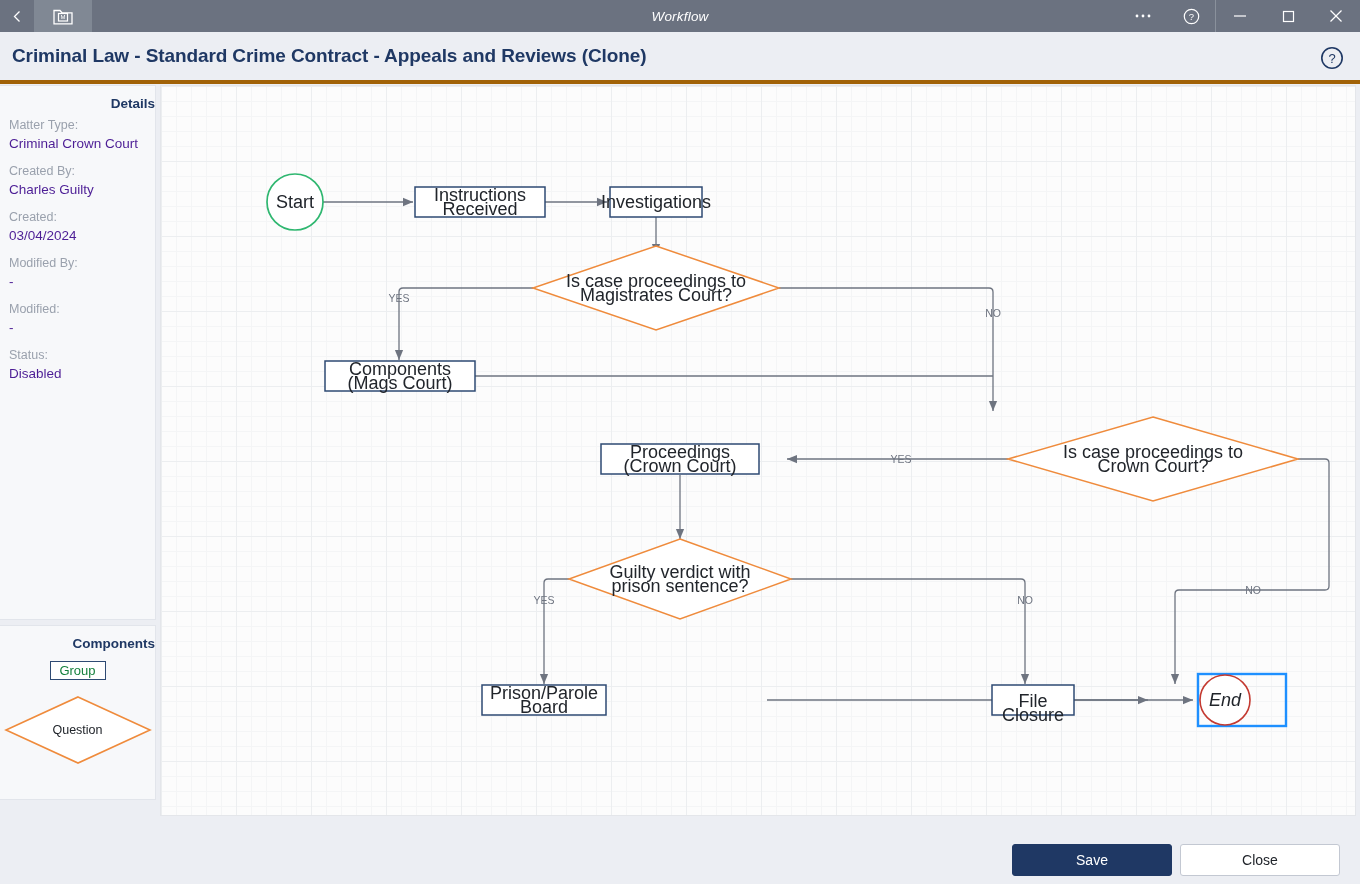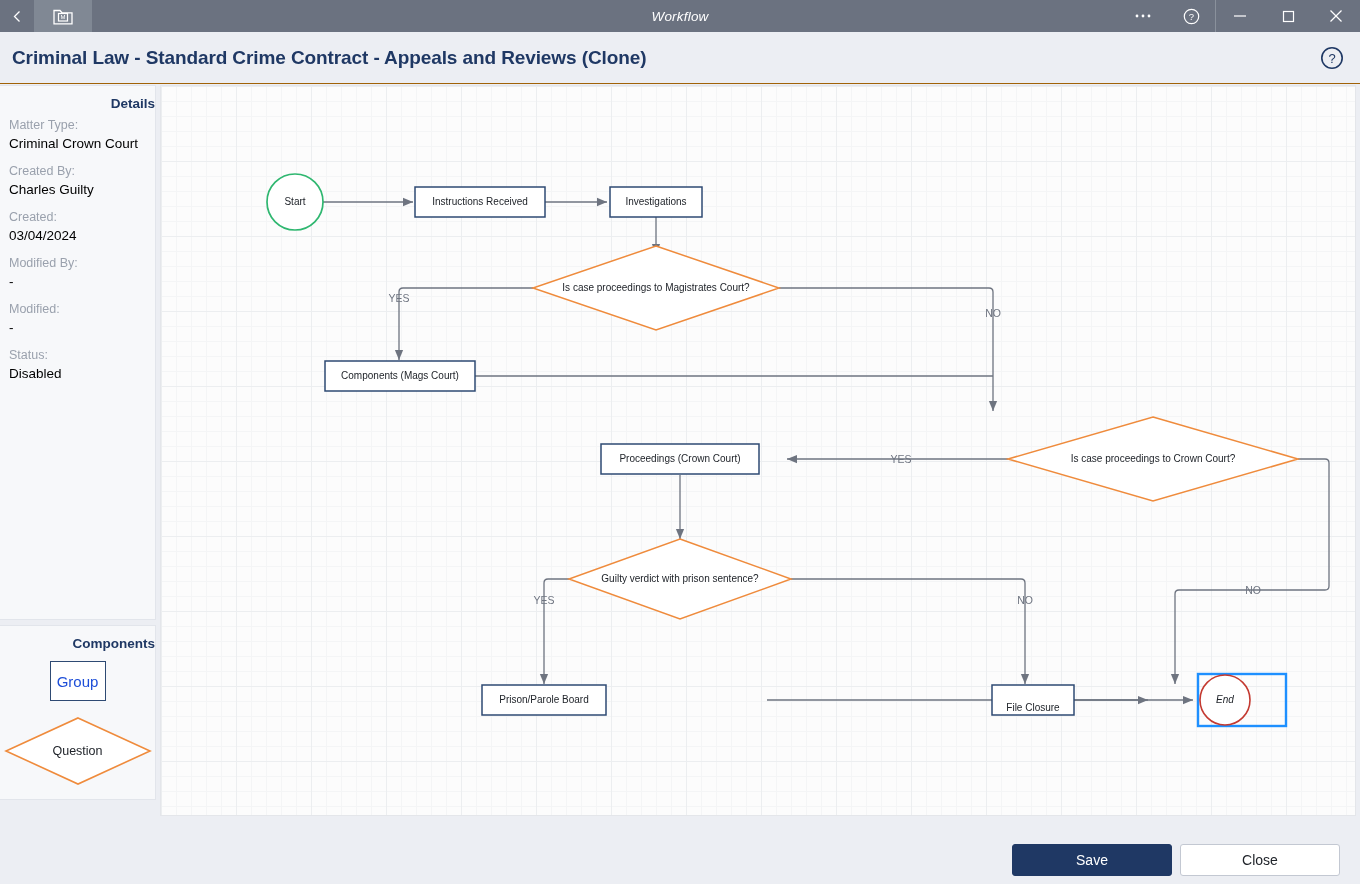--- a/index.html
+++ b/index.html
@@ -35,21 +35,21 @@
   .tb-btn {
     width: 48px; height: 32px; display: flex; align-items: center; justify-content: center;
     color: #ffffff;
   }
   .tb-sep { width: 1px; height: 32px; background: #8a919c; }
 
   
   .pageheader {
     position: absolute; left: 0; top: 32px; width: 1360px; height: 52px;
     background: #eceef3; display: flex; align-items: center;
-    border-bottom: 1px solid #a16207;
+    border-bottom: 4px solid #a16207;
   }
   .page-title {
     margin-left: 12px; color: #1f3864; font-size: 19px; font-weight: bold;
     letter-spacing: -.1px;
   }
   .help-btn {
     position: absolute; right: 14px; top: 12px; width: 28px; height: 28px;
     display: flex; align-items: center; justify-content: center; color: #1f3864;
   }
 
@@ -58,27 +58,27 @@
   .panel {
     background: #f7f8fa; border: 1px solid #e2e5eb; border-left: none;
   }
   .panel-details { position: absolute; left: 0; top: 0; width: 156px; height: 535px; }
   .panel-components { position: absolute; left: 0; top: 540px; width: 156px; height: 175px; }
   .panel-head {
     color: #1f3864; font-size: 13.5px; font-weight: bold; padding: 10px 0 6px 4px; text-align: right;
   }
   .field { padding: 0 0 0 9px; margin-bottom: 10px; }
   .field-label { color: #9aa1ad; font-size: 12.5px; line-height: 17px; }
-  .field-value { color: #000000; font-size: 13.5px; line-height: 19px; }
+  .field-value { color: #4c1d95; font-size: 13.5px; line-height: 19px; }
 
   .comp-list { display: flex; flex-direction: column; align-items: center; padding-top: 4px; }
   .comp-group {
-    width: 56px; height: 40px; border: 1.5px solid #2e4a73; background: #ffffff;
+    width: 56px; height: 19px; border: 1.5px solid #2e4a73; background: #ffffff;
     display: flex; align-items: center; justify-content: center;
-    font-size: 15px; color: #1d4ed8;
+    font-size: 13px; color: #15803d;
   }
   .comp-question-wrap {
     position: relative; width: 150px; height: 72px; margin-top: 14px;
     display: flex; align-items: center; justify-content: center;
   }
   .comp-question-wrap svg { position: absolute; left: 0; top: 0; }
   .comp-question-label { position: relative; font-size: 12.5px; color: #21252b; }
 
   
   .canvas {
@@ -90,21 +90,21 @@
       linear-gradient(to right, #f4f5f6 1px, transparent 1px),
       linear-gradient(to bottom, #f4f5f6 1px, transparent 1px);
     background-size: 75px 75px, 75px 75px, 15px 15px, 15px 15px;
     border: 1px solid #e4e6ea;
     overflow: hidden;
   }
   .canvas svg { position: absolute; left: 0; top: 0; }
 
   .node-label {
     position: absolute; display: flex; align-items: center; justify-content: center;
-    text-align: center; color: #21252b; font-size: 10px; line-height: 14px;
+    text-align: center; color: #21252b; font-size: 18px; line-height: 14px;
     pointer-events: none;
   }
 
   
   .footer {
     position: absolute; left: 0; bottom: 0; width: 1360px; height: 48px;
     background: #eceef3; display: flex; align-items: center; justify-content: flex-end;
   }
   .btn {
     width: 160px; height: 32px; border-radius: 3px; font-size: 14px;

